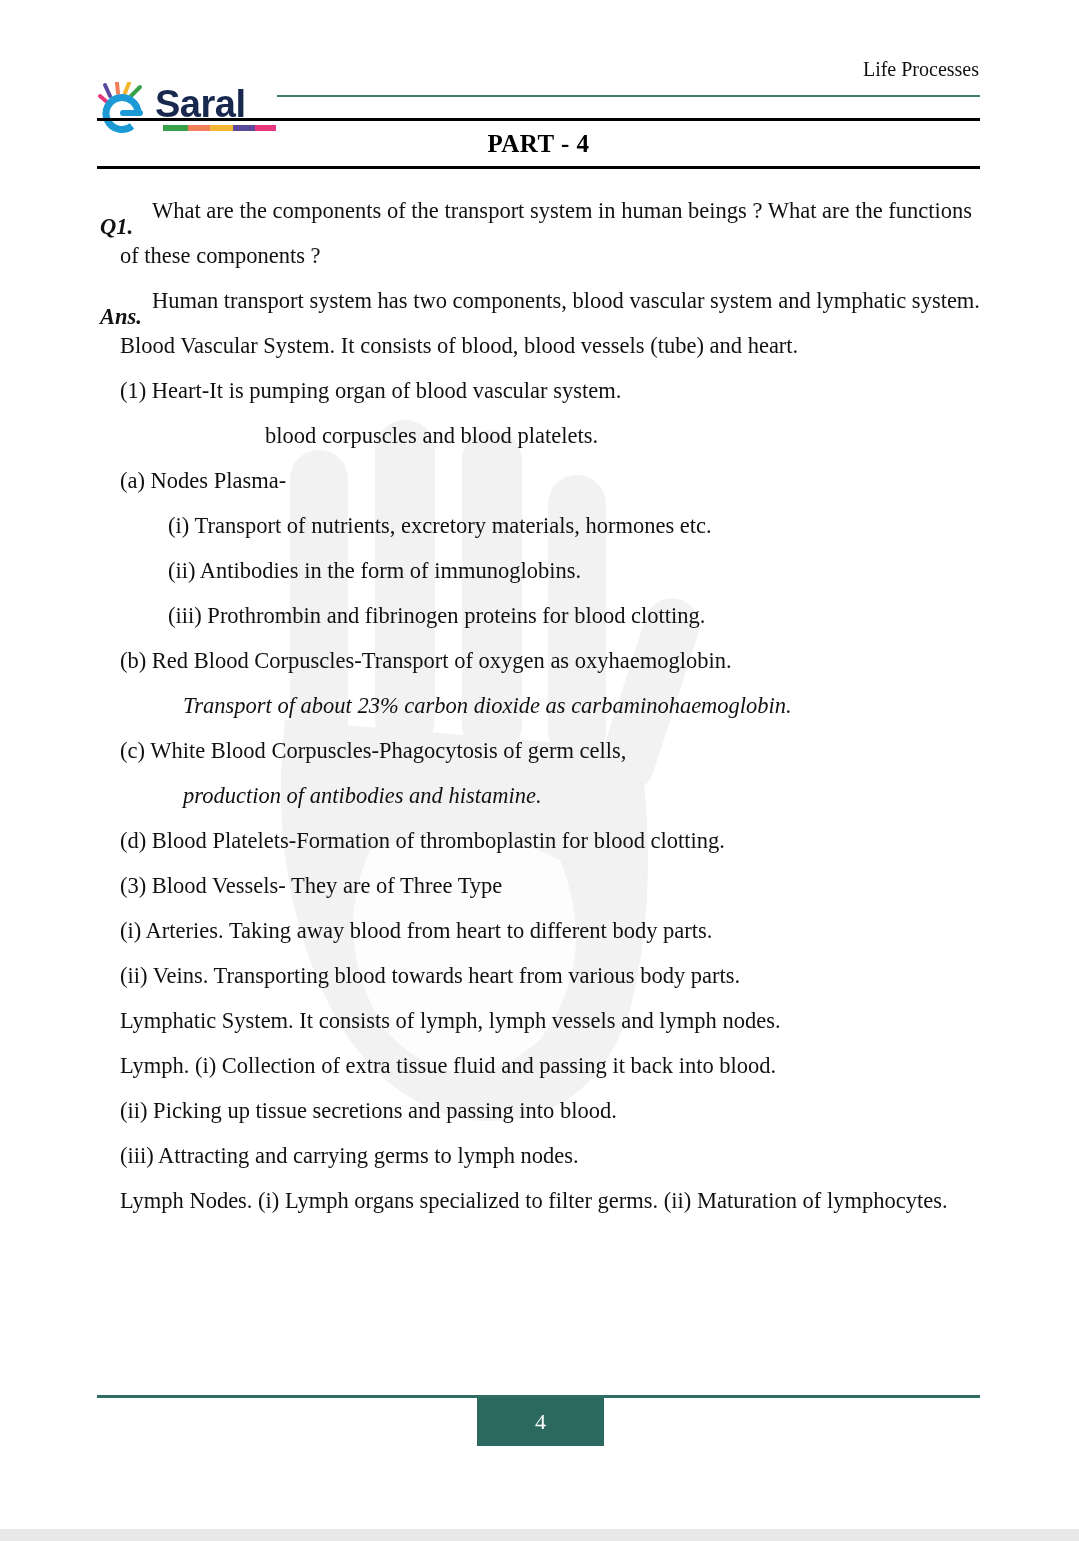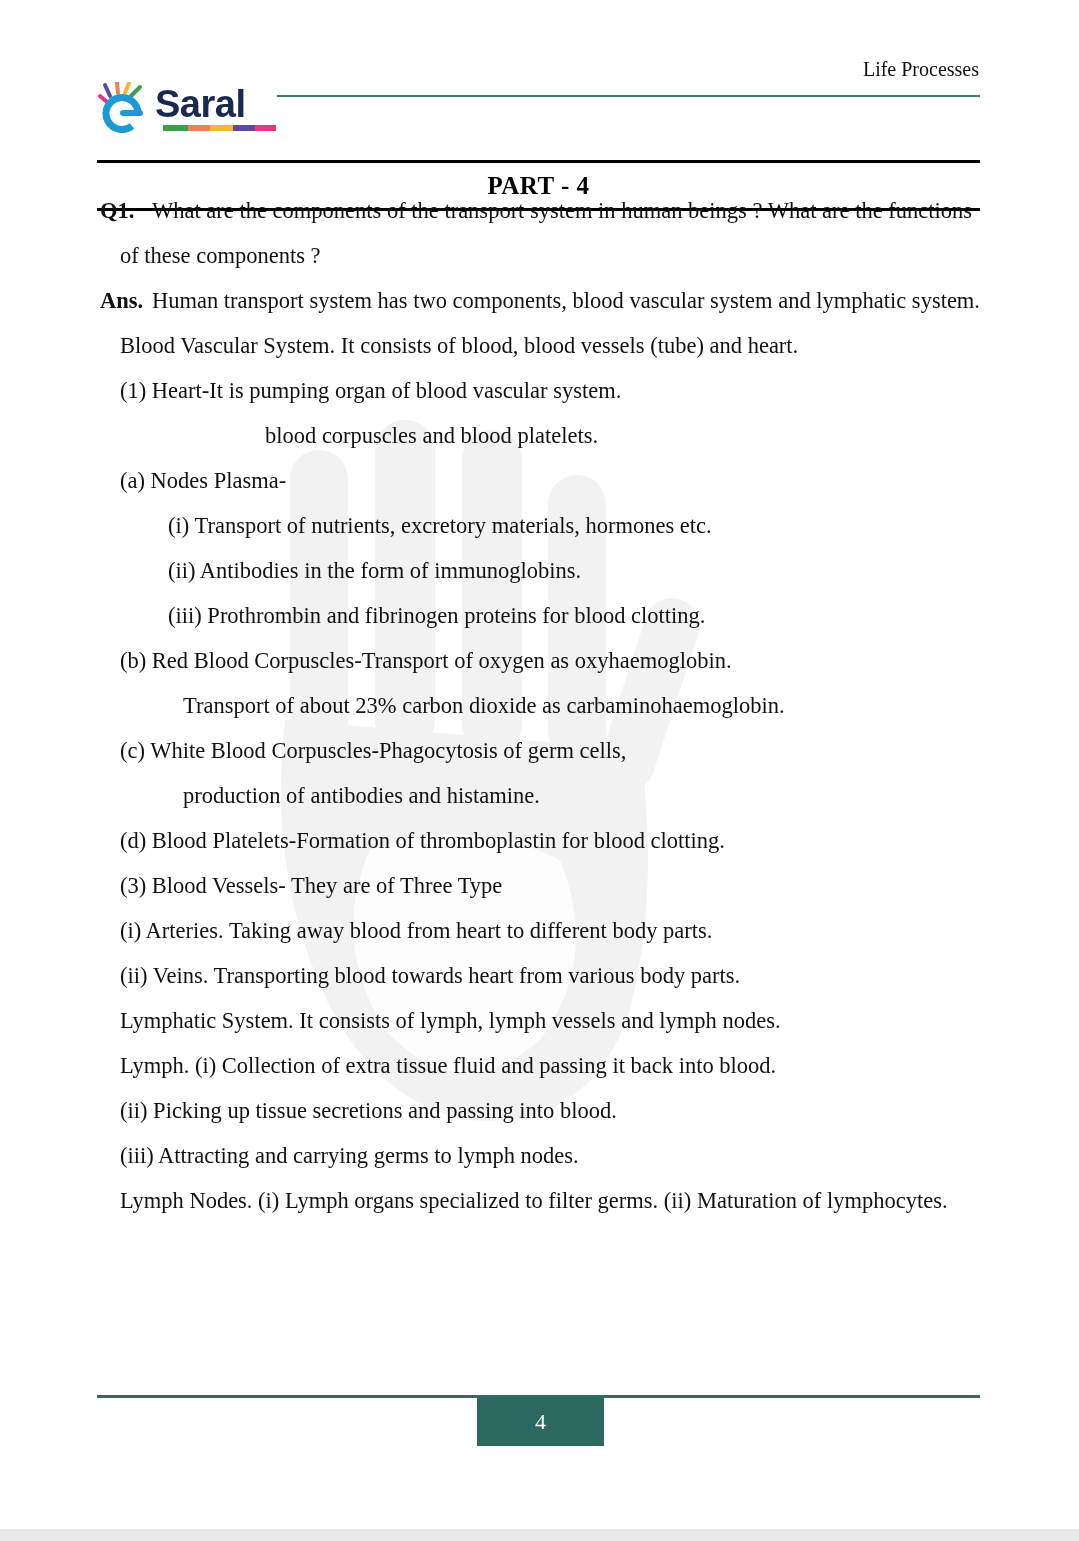--- a/index.html
+++ b/index.html
@@ -92,21 +92,20 @@
     background: #3c7d6e;
   }
 
   
   .part-block {
     position: absolute;
     left: 97px;
     top: 118px;
     width: 883px;
     z-index: 2;
-    margin-top: 42px;
   }
   .rule-black-top {
     width: 100%;
     height: 3px;
     background: #000000;
   }
   .rule-black-bottom {
     width: 100%;
     height: 3px;
     background: #000000;
@@ -136,28 +135,29 @@
   }
   .qa-row {
     display: block;
     position: relative;
     padding-left: 152px;
     padding-right: 95px;
   }
   .qa-label {
     position: absolute;
     left: 100px;
-    top: 0;
+    top: 16px;
     font-weight: 700;
     font-size: 22.5px;
     line-height: 45px;
+    font-style: italic;
   }
   .indent-1 { padding-left: 120px; padding-right: 95px; }
   .indent-2 { padding-left: 168px; padding-right: 95px; }
-  .indent-3 { padding-left: 183px; padding-right: 95px; }
+  .indent-3 { padding-left: 183px; padding-right: 95px; font-style: italic; }
   .indent-4 { padding-left: 265px; padding-right: 95px; }
 
   
   .footer {
     position: absolute;
     left: 0;
     top: 1395px;
     width: 1079px;
     height: 70px;
     z-index: 2;

